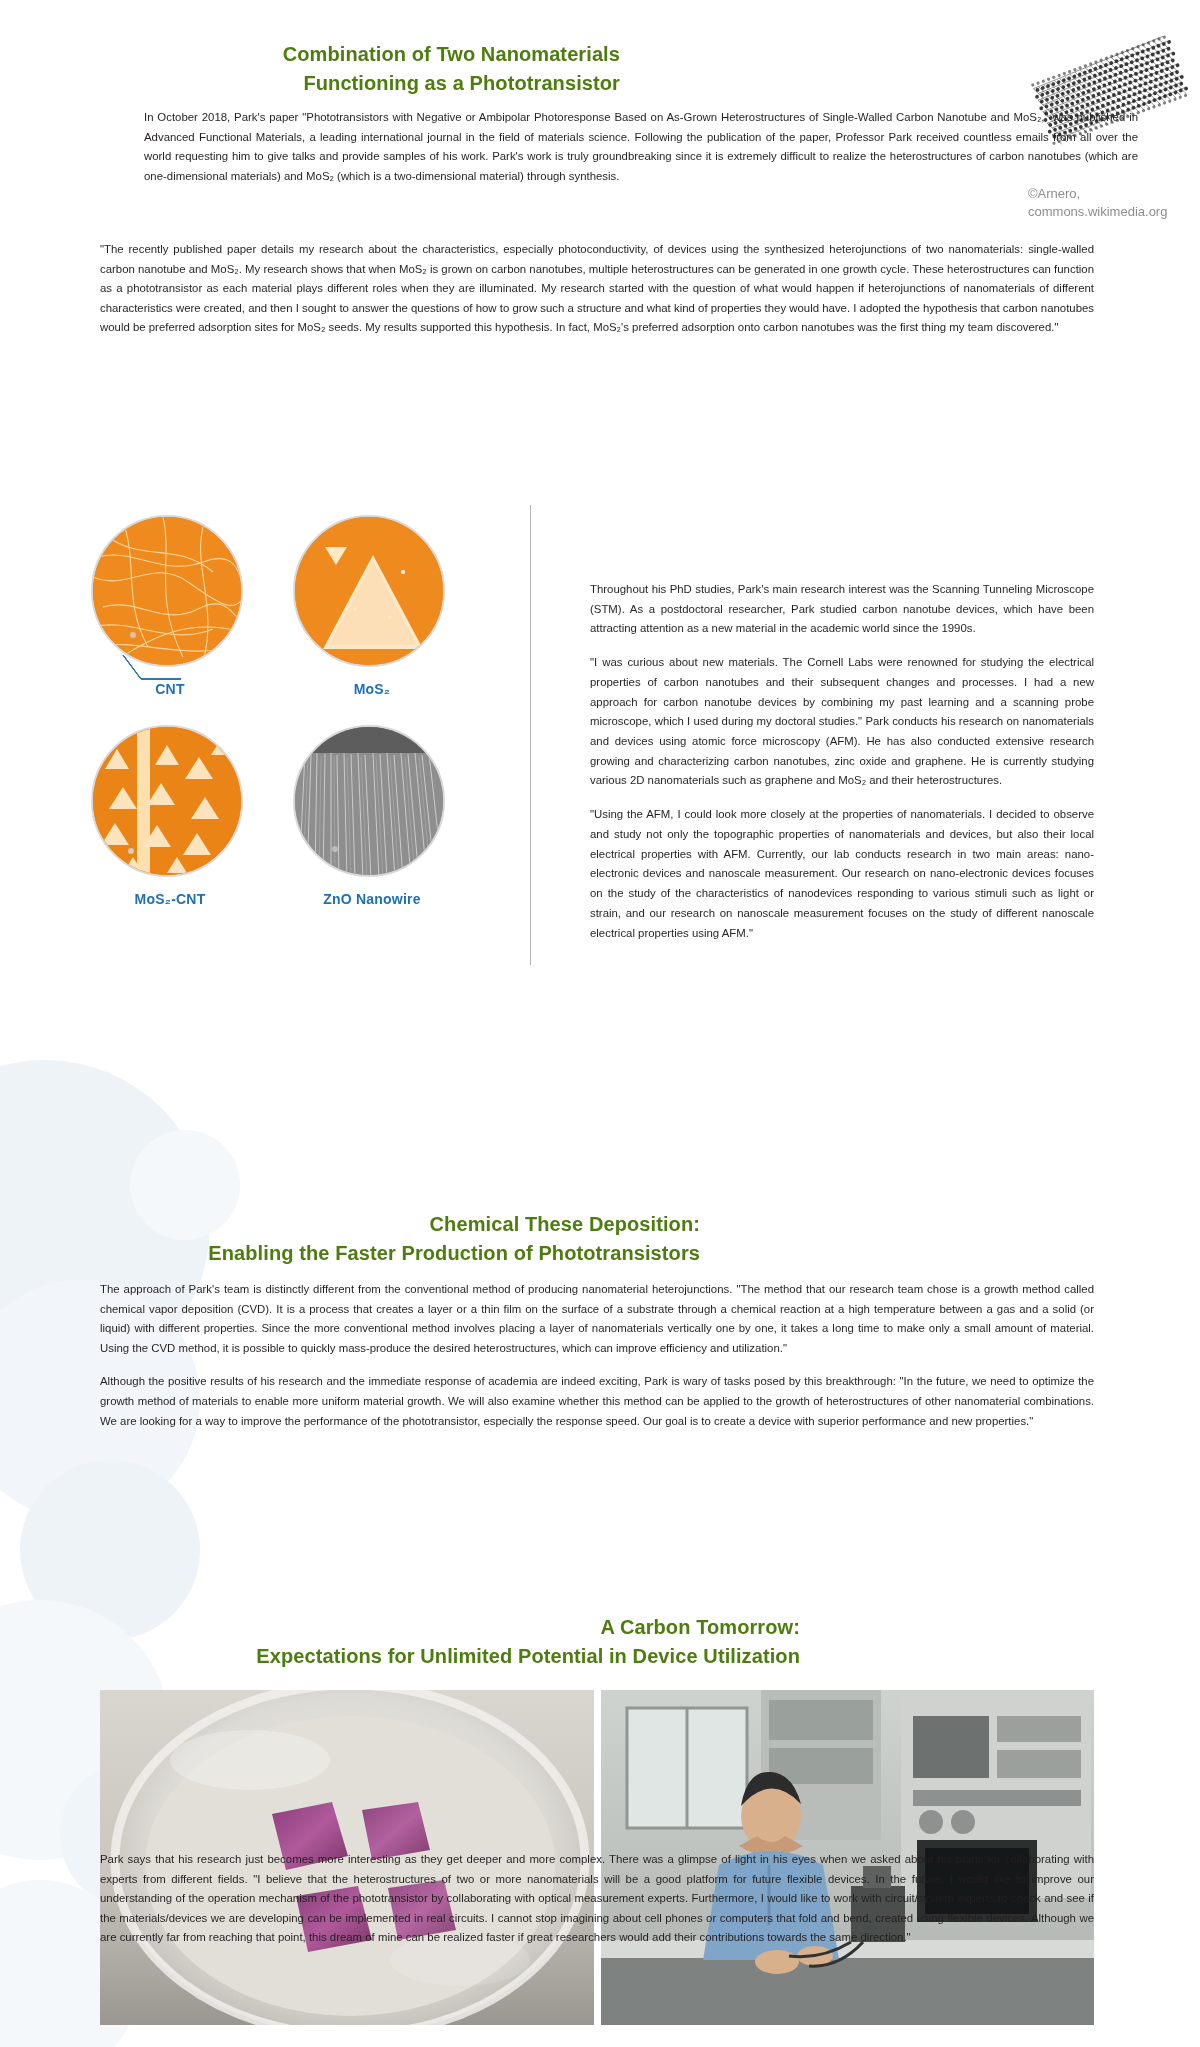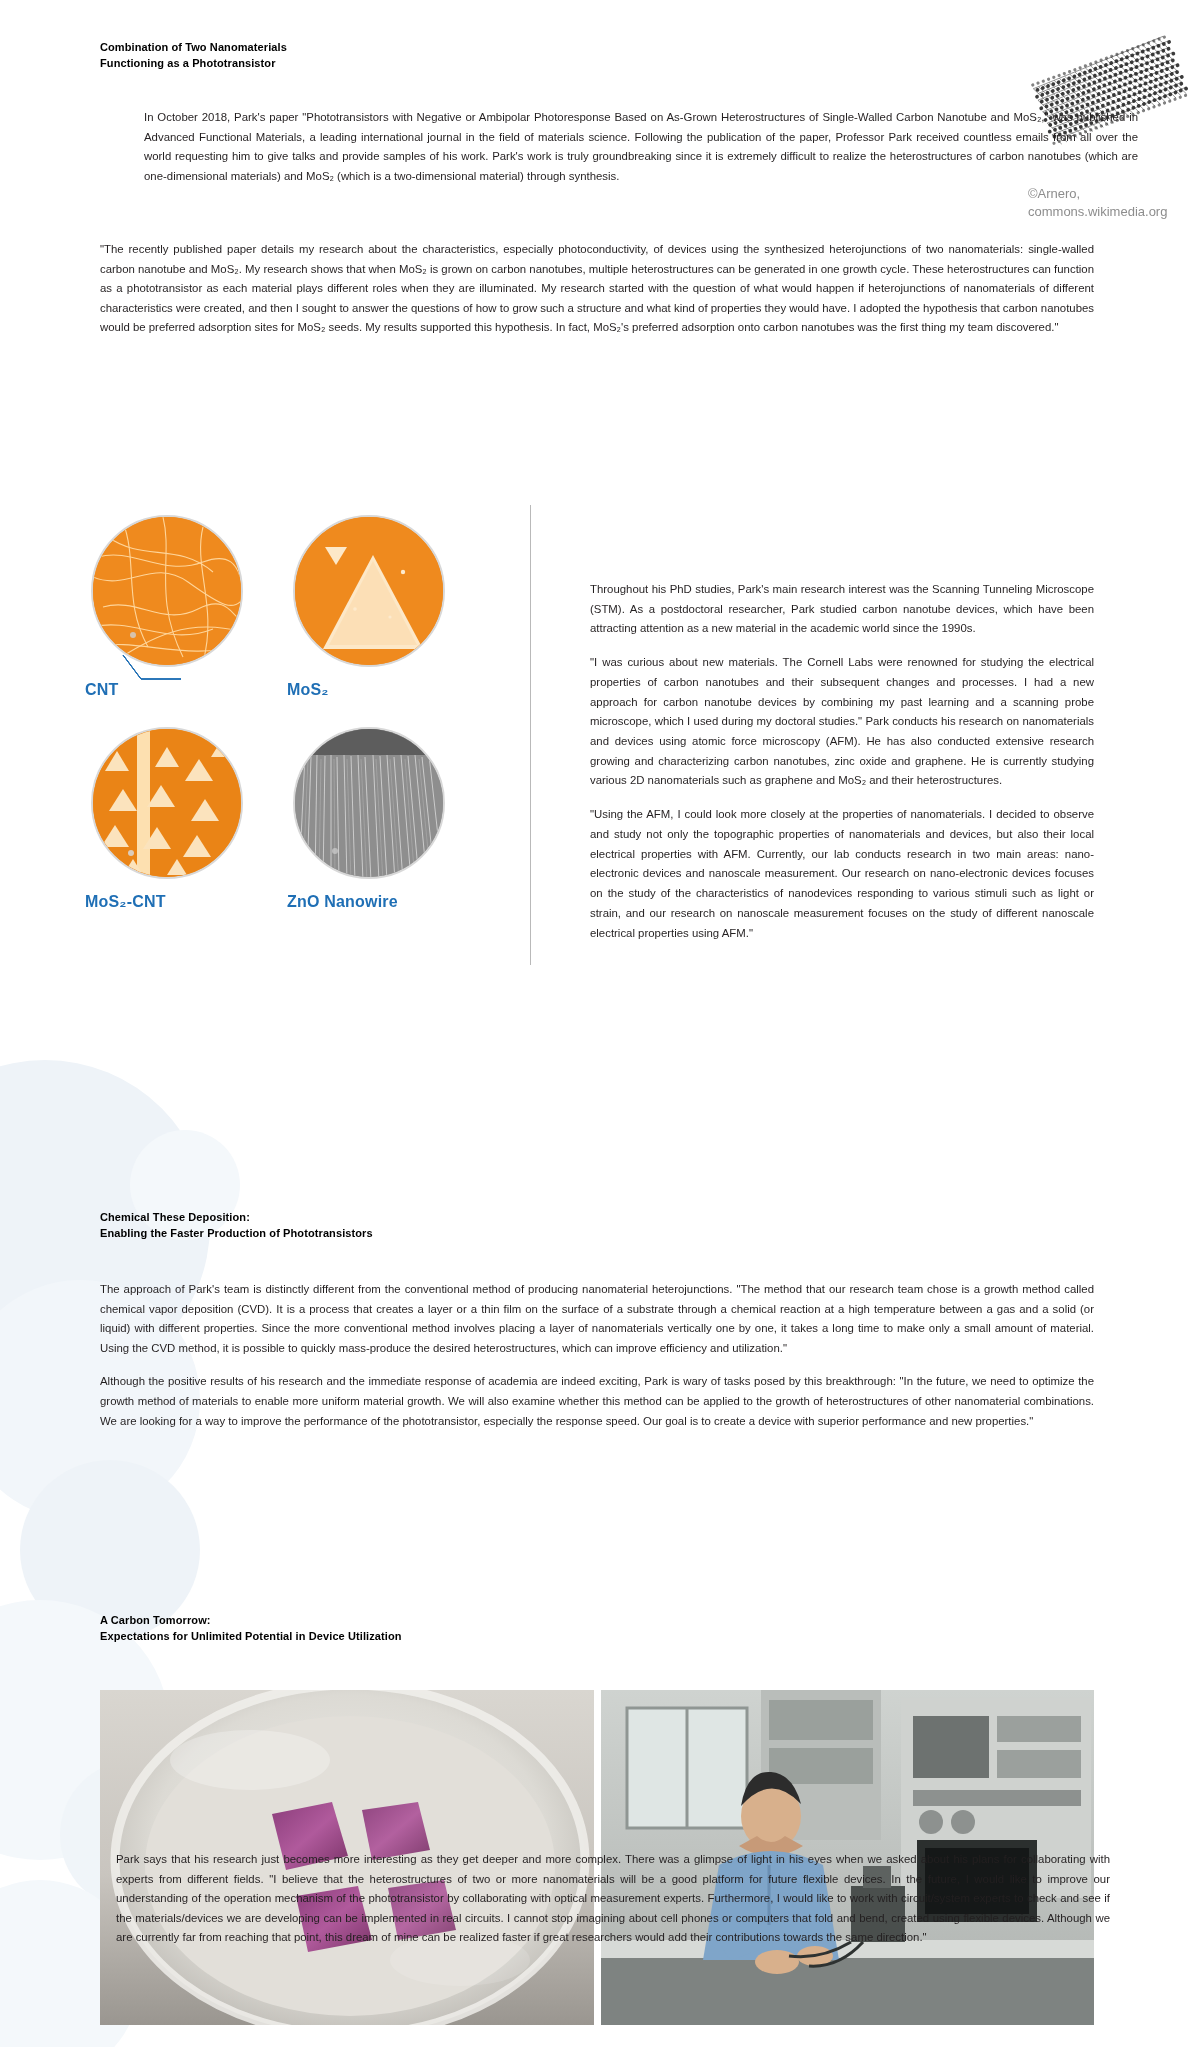--- a/index.html
+++ b/index.html
@@ -17,26 +17,27 @@
   .wm2 { left:-40px; top:1280px; width:240px; height:240px; background:#f2f6fa; }
   .wm3 { left:20px; top:1460px; width:180px; height:180px; background:#eef3f8; }
   .wm4 { left:-90px; top:1600px; width:260px; height:260px; background:#f4f8fb; }
   .wm5 { left:60px; top:1760px; width:150px; height:150px; background:#f0f5f9; }
   .wm6 { left:-60px; top:1880px; width:200px; height:200px; background:#f4f8fb; }
   .wm7 { left:130px; top:1130px; width:110px; height:110px; background:#f4f8fb; }
 
   .page { position:relative; width:1200px; height:2047px; }
 
   h2.section-title {
-    color:#000000;
-    font-size:11px;
+    color:#4d7c0f;
+    font-size:20px;
     font-weight:bold;
     line-height:1.45;
     margin:0;
     letter-spacing:0.1px;
+    text-align:right;
   }
   p.body {
     font-size:11.4px;
     line-height:1.72;
     text-align:justify;
     margin:0 0 14px 0;
     color:#231f20;
   }
 
   
@@ -59,21 +60,21 @@
   .circle {
     width:152px; height:152px; border-radius:50%;
     border:2px solid #d8d8d8; overflow:hidden; position:relative;
     margin-left:6px;
   }
   .circ-cnt { background:#f08a1e; }
   .circ-mos2 { background:#f08a1e; }
   .circ-moscnt { background:#ef8a1c; }
   .circ-zno { background:#9a9a9a; }
   .fig-caption {
-    color:#1f6fb5; font-size:16px; font-weight:bold; text-align:left;
+    color:#1f6fb5; font-size:14px; font-weight:bold; text-align:center;
     margin-top:14px; letter-spacing:0.2px;
   }
   .leader { position:absolute; }
 
   #divider { position:absolute; left:530px; top:505px; width:1px; height:460px; background:#b9b9b9; }
 
   #sec2-title { position:absolute; left:580px; top:512px; width:520px; }
   #sec2-body { position:absolute; left:580px; top:580px; width:514px; }
   #sec2-body p { font-size:11.4px; line-height:1.73;margin-left:10px; }
 
@@ -82,21 +83,21 @@
   #sec3-body { position:absolute; left:100px; top:1280px; width:994px; }
 
   
   #sec4-title { position:absolute; left:100px; top:1613px; width:700px; }
   #photos { position:absolute; left:100px; top:1690px; width:994px; height:340px; display:flex; gap:7px; }
   .photo { height:335px; position:relative; overflow:hidden; }
   .photo-left { width:494px; }
   .photo-right { width:493px; }
 
   
-  #closing { position:absolute; left:116px; top:1850px; width:994px; }
+  #closing { position:absolute; left:100px; top:1850px; width:994px; }
 </style>
 </head>
 <body>
 
 <div class="page">
 
   <div class="watermark wm1"></div>
   <div class="watermark wm2"></div>
   <div class="watermark wm3"></div>
   <div class="watermark wm4"></div>

